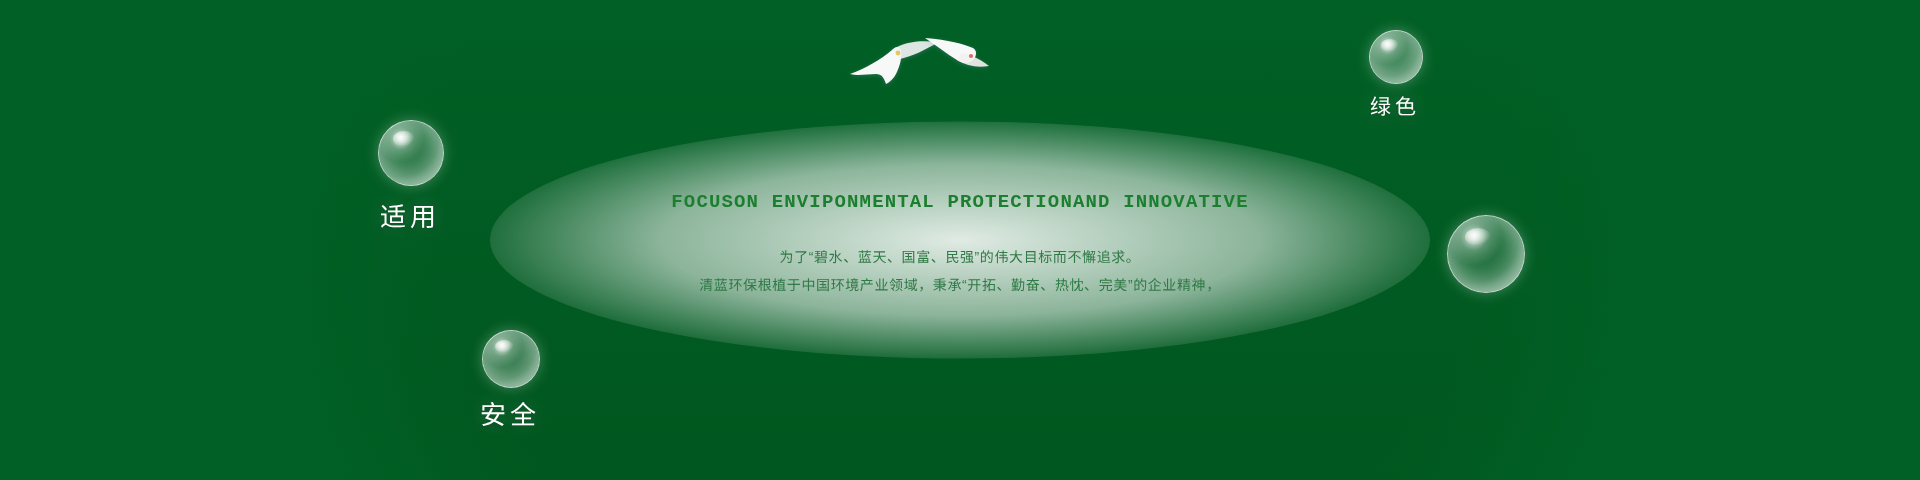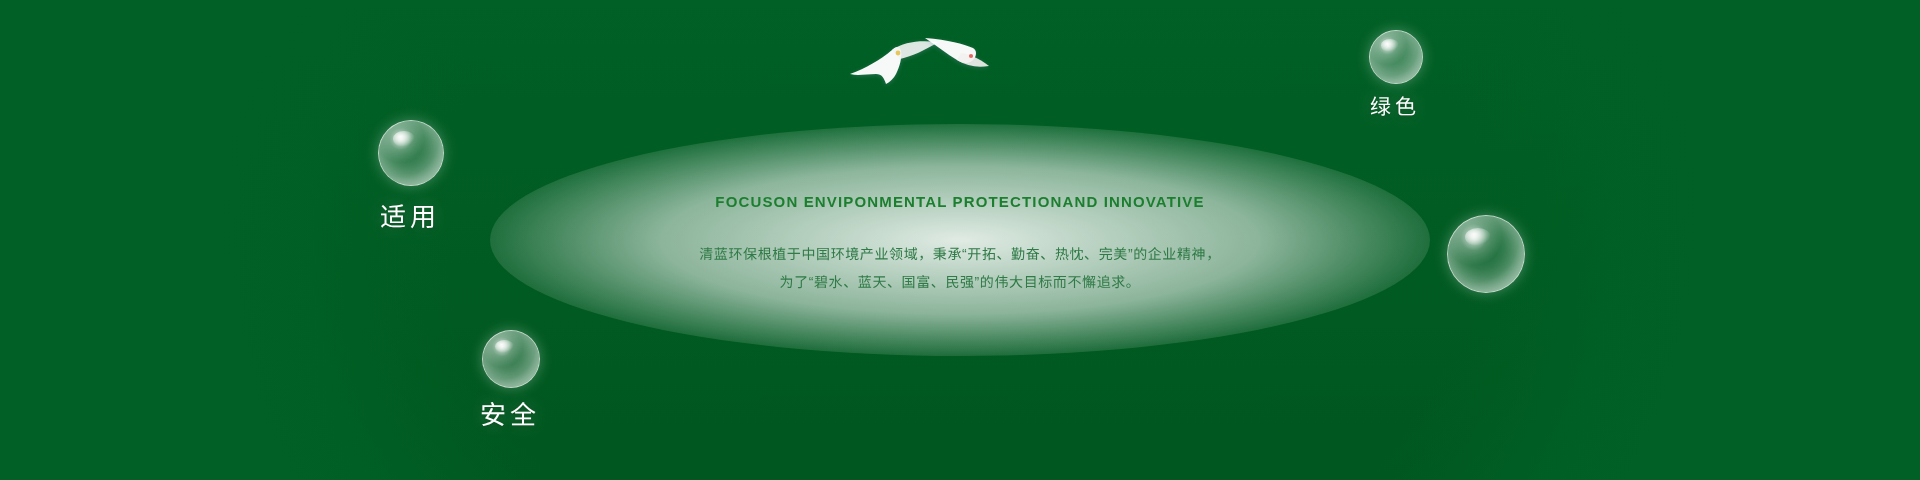--- a/index.html
+++ b/index.html
@@ -183,24 +183,25 @@
     font-weight:bold;
     letter-spacing:5px;
     line-height:1.1;
     text-shadow:1px 1px 0 rgba(255,255,255,.65);
     white-space:nowrap;
   }
   .headline .gap{display:inline-block;width:26px;}
   .subhead{
     margin:9px 0 0;
     color:#1c7f2f;
-    font-size:15px;
+    font-size:19px;
     font-weight:600;
     letter-spacing:1.15px;
     white-space:nowrap;
+    font-family:Liberation Mono, monospace;
   }
   .para{
     margin:30px 0 0;
     color:#2f7a46;
     font-size:14px;
     line-height:2.0;
     letter-spacing:.6px;
   }
   .para p{margin:0;}
 
@@ -378,18 +379,18 @@
     <div class="feature-label" style="margin-top:64px;">安全</div>
   </div>
 
   <div class="feature" style="left:1400px;top:215px;width:170px;">
     <div class="bubble" style="width:76px;height:76px;left:47px;top:0;"></div>
   </div>
 
   <div class="copy">
     <p class="subhead">FOCUSON ENVIPONMENTAL PROTECTIONAND INNOVATIVE</p>
     <div class="para">
+      <p>为了“碧水、蓝天、国富、民强”的伟大目标而不懈追求。</p>
       <p>清蓝环保根植于中国环境产业领域，秉承“开拓、勤奋、热忱、完美”的企业精神，</p>
-      <p>为了“碧水、蓝天、国富、民强”的伟大目标而不懈追求。</p>
     </div>
   </div>
 
 </div>
 
 </body></html>

